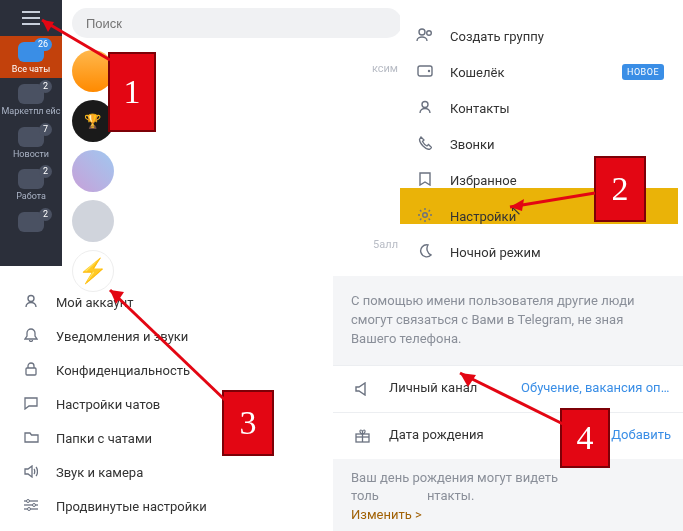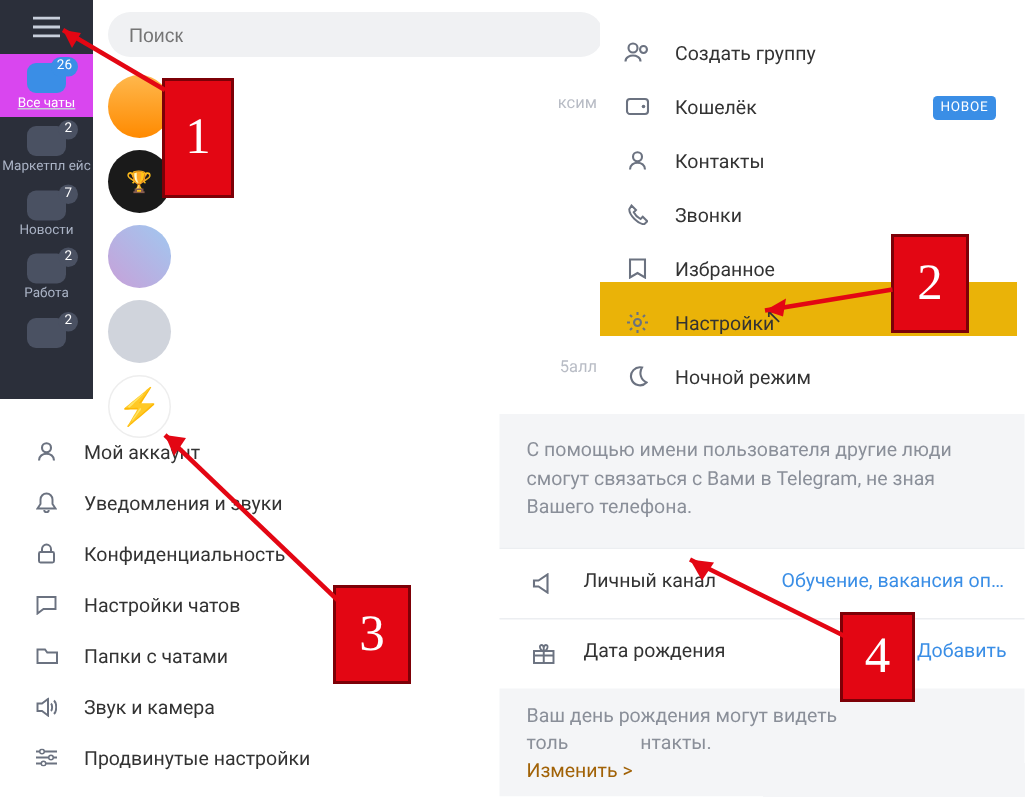--- a/index.html
+++ b/index.html
@@ -3,21 +3,21 @@
 <meta charset="utf-8">
 <style>
   * { box-sizing: border-box; margin: 0; padding: 0; }
   body { font-family: -apple-system, "Segoe UI", Roboto, Arial, sans-serif; font-size: 13px; color: #333; width: 683px; height: 531px; position: relative; overflow: hidden; background: #fff; }
 
   
   .left-rail { position: absolute; left: 0; top: 0; width: 62px; height: 266px; background: #2b2f3a; color: #c8cfdb; display: flex; flex-direction: column; align-items: center; }
   .hamburger { width: 62px; height: 36px; display: flex; align-items: center; justify-content: center; cursor: pointer; }
   .hamburger svg { width: 18px; height: 14px; }
   .rail-item { width: 62px; display: flex; flex-direction: column; align-items: center; padding: 6px 0 4px; font-size: 9px; position: relative; cursor: pointer; }
-  .rail-item.active { background: #d946ef; text-decoration: underline; }
+  .rail-item.active { background: #c2410c; }
   .rail-chat { width: 26px; height: 20px; border-radius: 6px; background: #3a8ee6; position: relative; }
   .rail-chat.gray { background: #4a5162; }
   .rail-chat::after { content: ""; position: absolute; bottom: -5px; left: 6px; border: 5px solid transparent; border-top-color: inherit; border-top-color: currentColor; display:none; }
   .rail-label { margin-top: 3px; color: #aab3c5; font-size: 9px; text-align:center; line-height:1.05; }
   .rail-item.active .rail-label { color: #fff; }
   .badge { position: absolute; top: 2px; right: 10px; background: #3a8ee6; color: #fff; border-radius: 8px; font-size: 9px; padding: 0 4px; line-height: 13px; min-width: 13px; text-align: center; }
   .badge.gray { background: #4a5162; }
 
   
   .chatcol { position: absolute; left: 62px; top: 0; width: 350px; height: 266px; background: #fff; }

